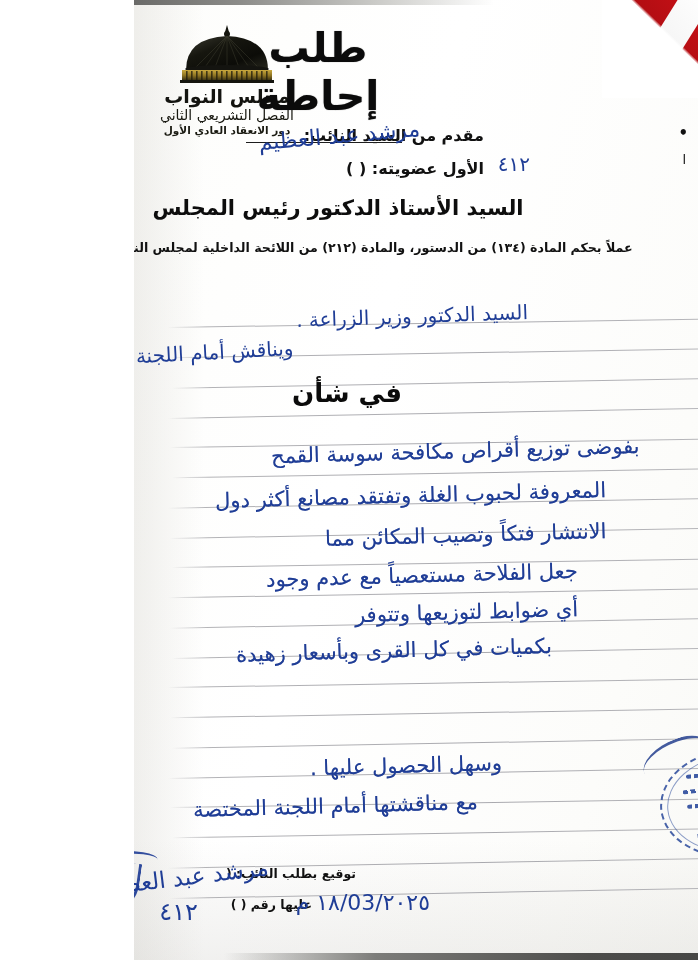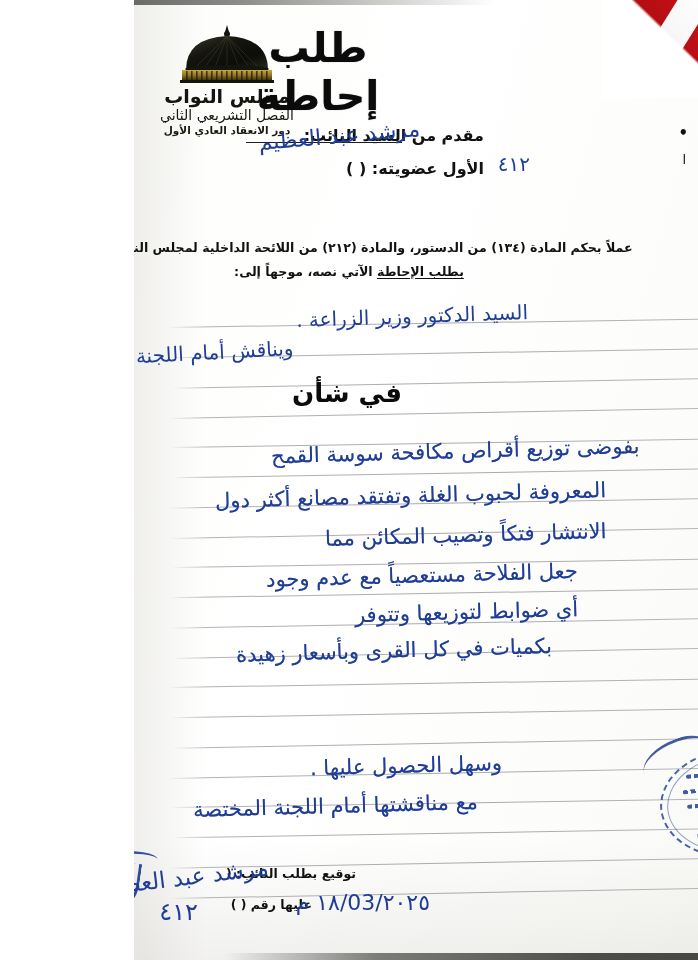--- a/index.html
+++ b/index.html
@@ -318,26 +318,24 @@
   <div class="field-row" id="f-membership">
     <span class="field-label">الأول عضويته: (        )</span>
   </div>
 
   <div class="dot-mark">•</div>
   <div class="dash-mark">ا</div>
 
   <div class="hw" id="hw-name">مرشد عبد العظيم</div>
   <div class="hw" id="hw-memnum">٤١٢</div>
 
+  <div class="addressee">السيد الأستاذ الدكتور رئيس المجلس</div>
 
   <div class="legal-note">
     <div>عملاً بحكم المادة (١٣٤) من الدستور، والمادة (٢١٢) من اللائحة الداخلية لمجلس النواب، أتقدم</div>
-    <div>
-      <span class="u">بطلب الإحاطة</span><span> الآتي نصه، موجهاً إلى:</span>
-    </div>
   </div>
 
   <div class="hw hw-addr" id="hw-addr-1">السيد الدكتور    وزير الزراعة .</div>
   <div class="hw hw-addr" id="hw-addr-2">ويناقش أمام اللجنة المختصة</div>
 
   <div class="subject-head">في شأن</div>
 
   <div class="hw hw-body" id="hw-b1">بفوضى توزيع أقراص مكافحة سوسة القمح</div>
   <div class="hw hw-body" id="hw-b2">المعروفة لحبوب الغلة وتفتقد مصانع أكثر دول</div>
   <div class="hw hw-body" id="hw-b3">الانتشار فتكاً وتصيب المكائن مما</div>

